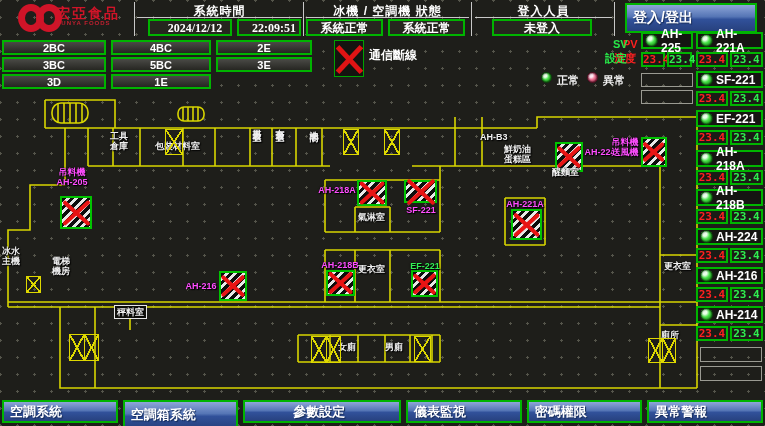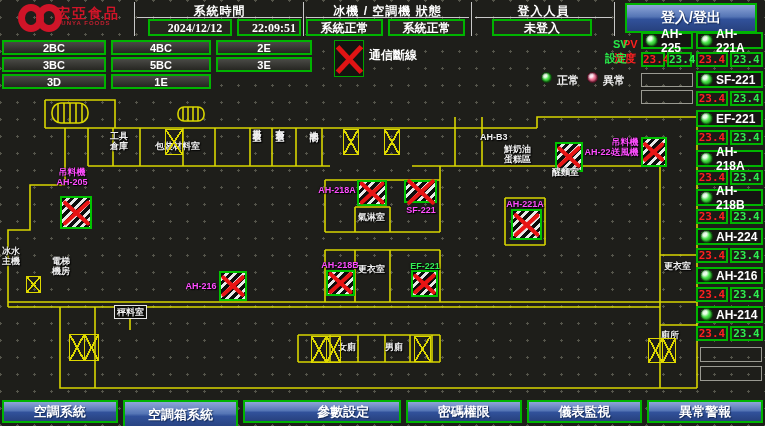--- a/index.html
+++ b/index.html
@@ -20,21 +20,21 @@
     color:#fff;font-weight:bold;text-align:center;font-size:12px;line-height:14px;
   }
   .mono{font-family:Liberation Serif, serif;padding-left:10px;}
   .dotted-face{
     background-image:radial-gradient(circle,rgba(255,255,255,0.18) 1px,transparent 1.2px);
     background-size:8px 8px;
   }
   .blue-btn{
     position:absolute;box-sizing:border-box;border:2px solid #00b400;
     background:linear-gradient(#8ea6d8 0%,#5575b5 45%,#31519a 55%,#27417e 100%);
-    color:#fff;font-weight:bold;text-align:center;cursor:pointer;
+    color:#fff;font-weight:bold;text-align:left;cursor:pointer;
     text-shadow:1px 1px 1px #152a55;
   }
   .zone-btn{
     box-sizing:border-box;border:2px solid #00b400;height:15px;
     background:linear-gradient(#4a4a46,#262622);color:#fff;font-size:11px;font-weight:bold;
     text-align:center;line-height:11px;cursor:pointer;
   }
   #zone-grid{position:absolute;left:2px;top:40px;display:grid;
     grid-template-columns:104px 100px 96px;grid-auto-rows:15px;gap:2px 5px;}
   
@@ -376,16 +376,16 @@
     <div class="val-box pv" style="left: 696px; top: 326px; width: 32px; height: 15px;">23.4</div>
     <div class="val-box sv" style="left: 730px; top: 326px; width: 33px; height: 15px;">23.4</div>
     <div class="empty-box" style="left: 700px; top: 347px; width: 62px; height: 15px;"></div>
     <div class="empty-box" style="left: 700px; top: 366px; width: 62px; height: 15px;"></div>
   </div>
 
 <div id="bottom-nav" class="abs" style="left:2px;top:400px;width:761px;height:23px;display:flex;gap:5px;">
     <button class="blue-btn dotted-face" style="position: relative; flex: 1 1 0%; height: 23px; font-size: 13px;">空調系統</button>
     <button class="blue-btn dotted-face" style="position: relative; flex: 1 1 0%; height: 30px; font-size: 13px;">空調箱系統</button>
     <button class="blue-btn dotted-face" style="position: relative; flex: 1 1 0%; height: 23px; font-size: 13px; padding-left: 48px;">參數設定</button>
+    <button class="blue-btn dotted-face" style="position: relative; flex: 1 1 0%; height: 23px; font-size: 13px;">儀表監視</button>
     <button class="blue-btn dotted-face" style="position: relative; flex: 1 1 0%; height: 23px; font-size: 13px;">密碼權限</button>
-    <button class="blue-btn dotted-face" style="position: relative; flex: 1 1 0%; height: 23px; font-size: 13px;">儀表監視</button>
     <button class="blue-btn dotted-face" style="position: relative; flex: 1 1 0%; height: 23px; font-size: 13px;">異常警報</button>
   </div>
 
 </body></html>

